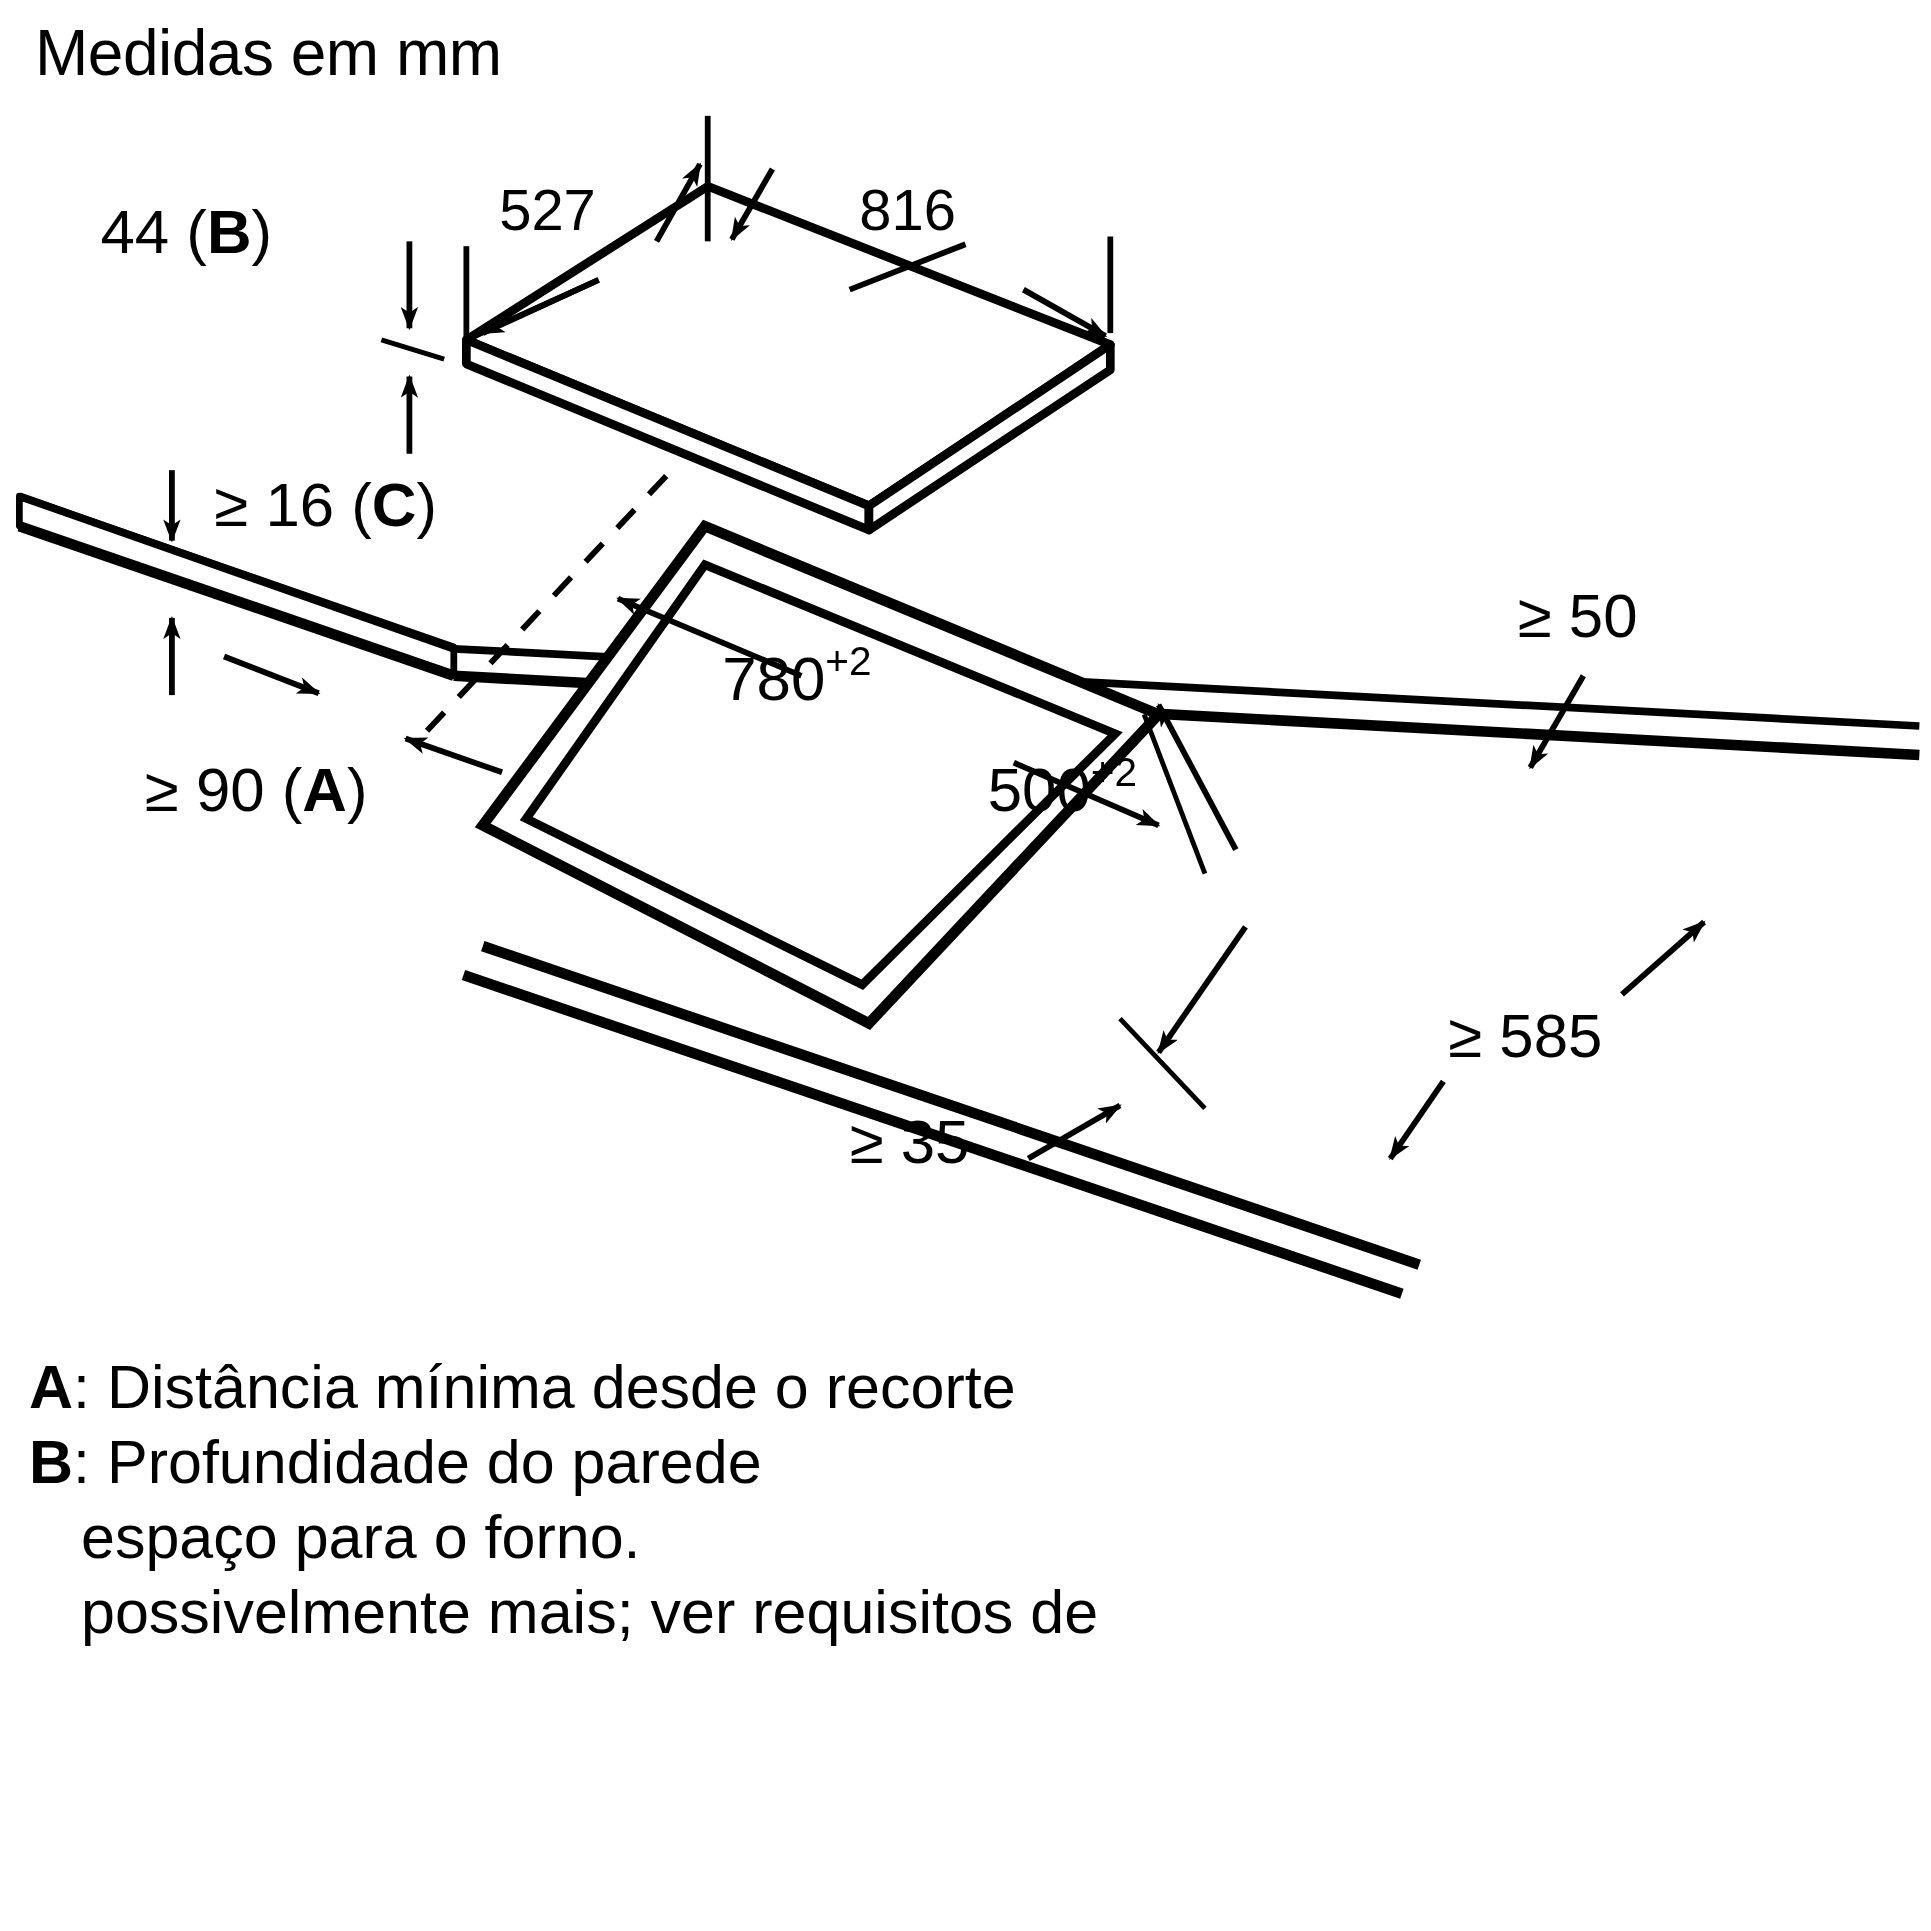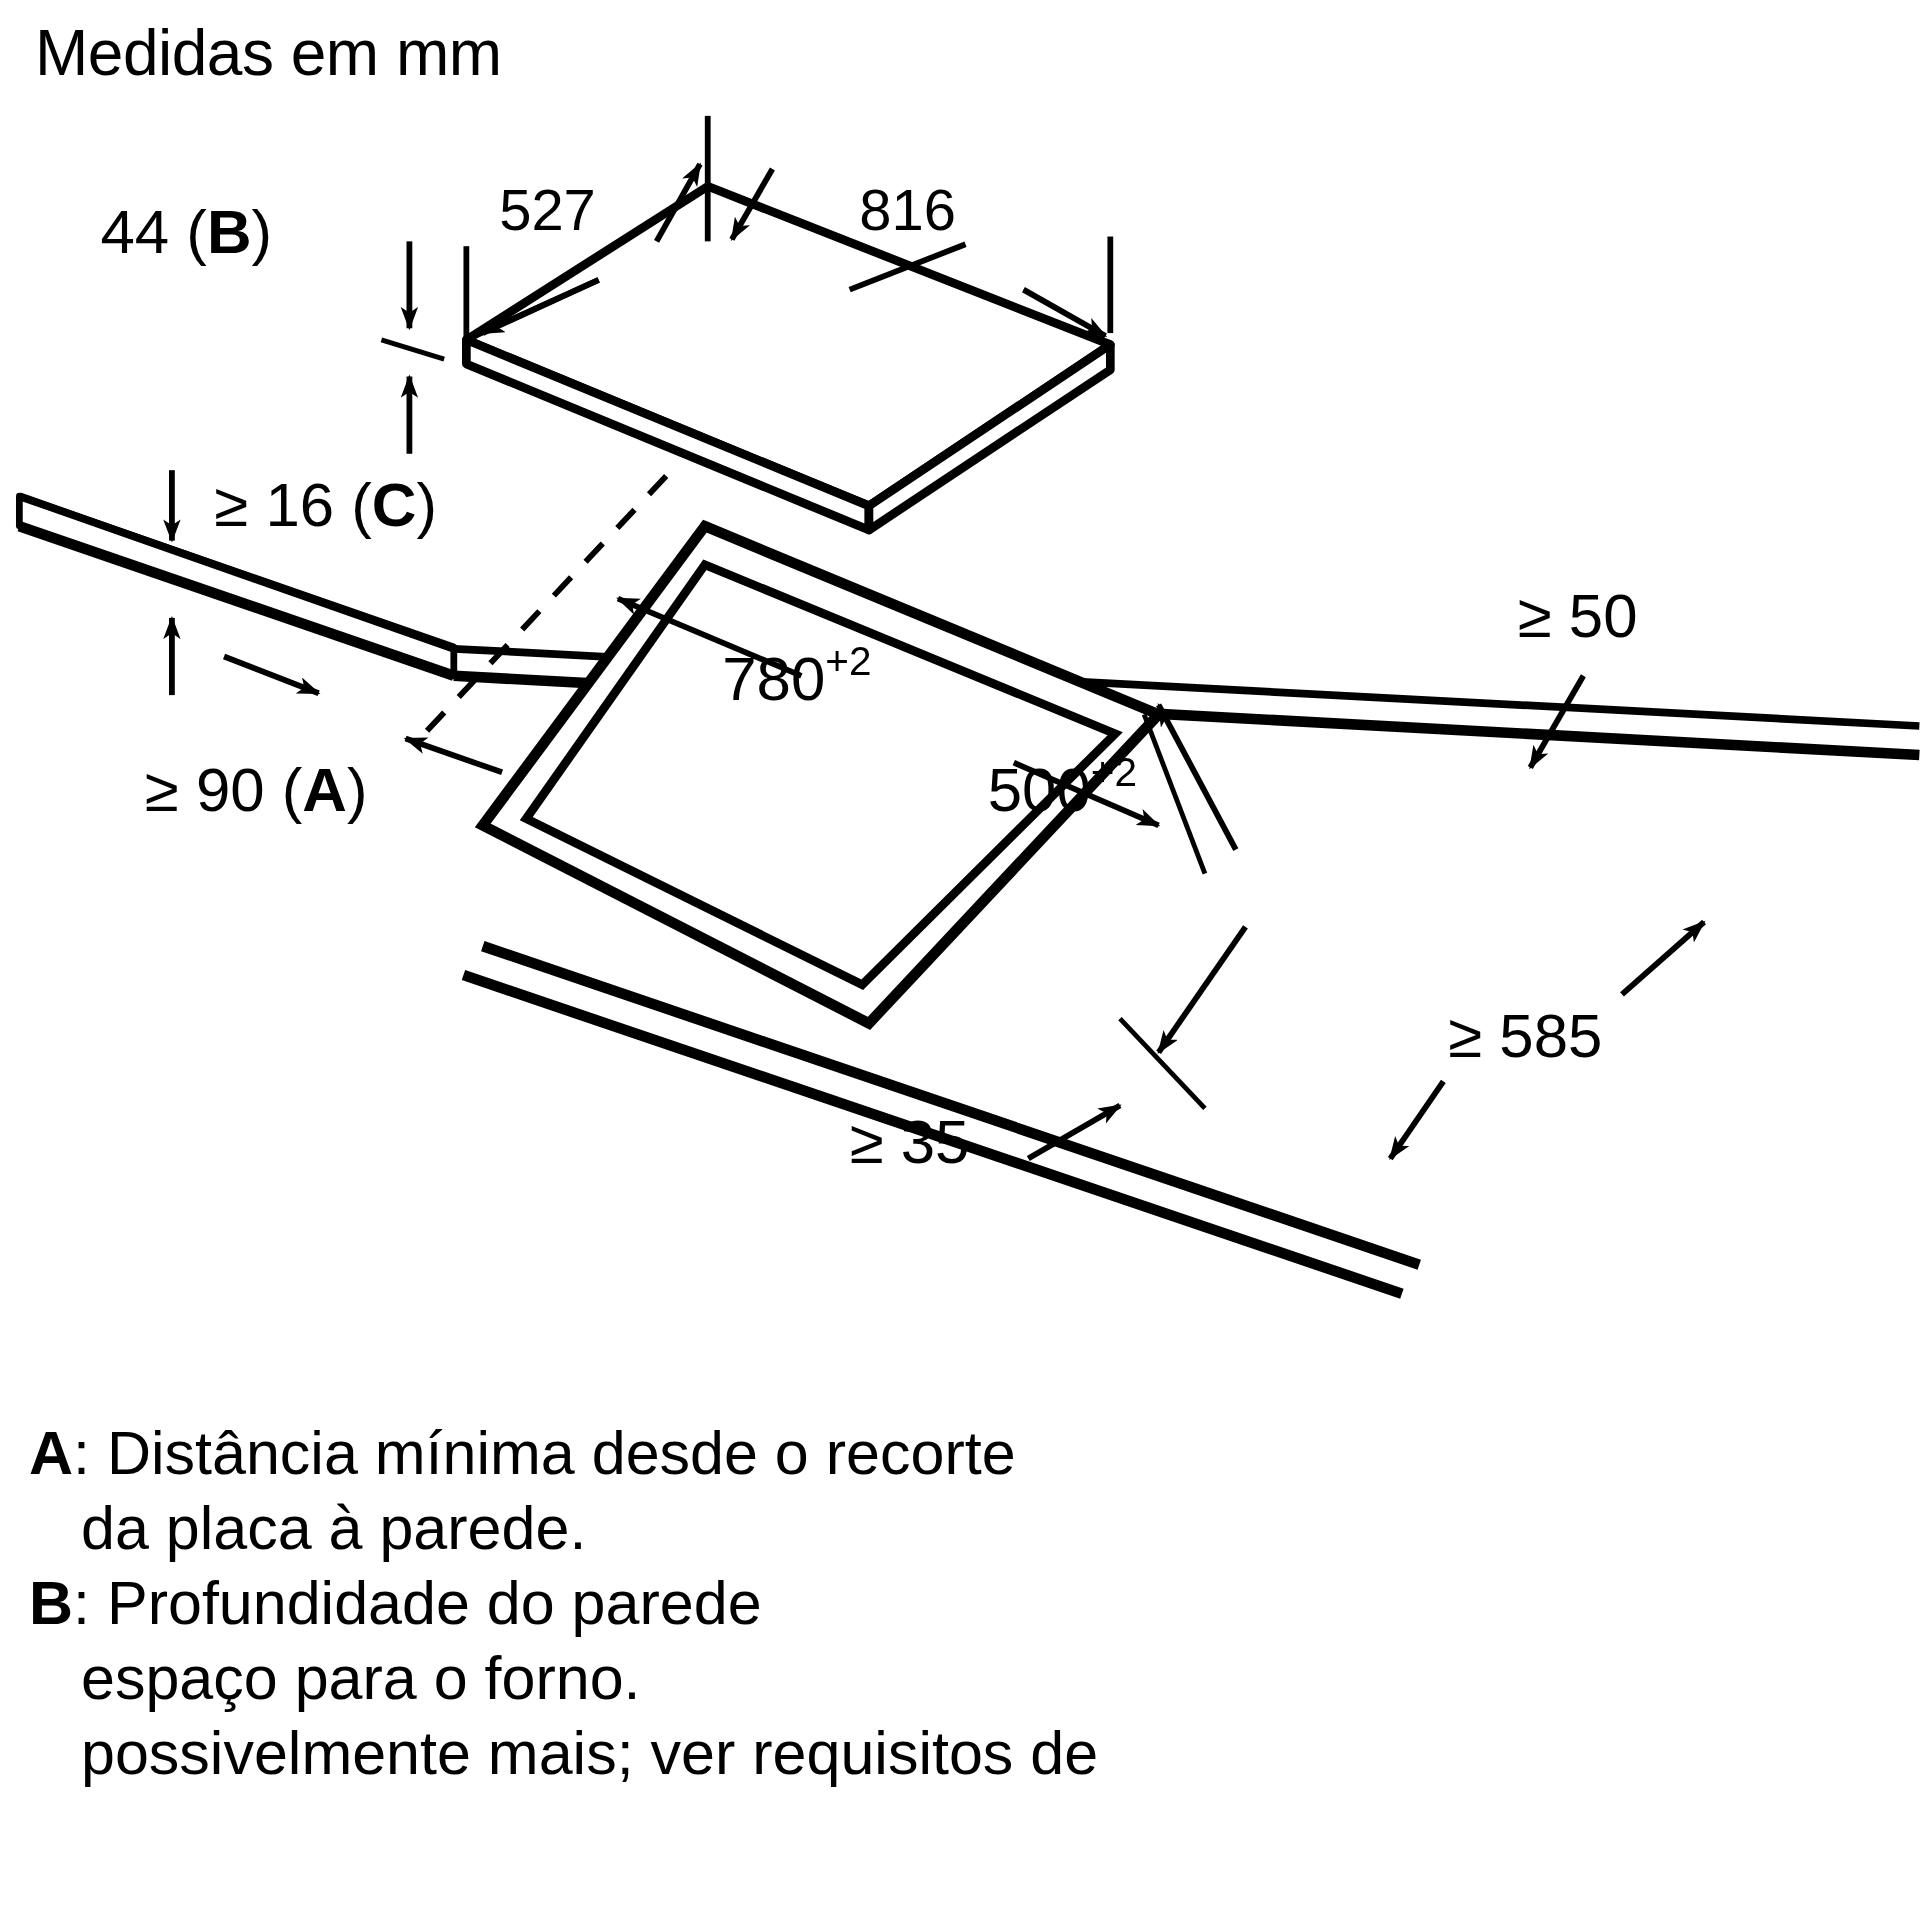--- a/index.html
+++ b/index.html
@@ -34,21 +34,21 @@
   #diagram {
     position: absolute;
     left: 0;
     top: 0;
     width: 1931px;
     height: 1313px;
   }
   #legend {
     position: absolute;
     left: 29px;
-    top: 1416px;
+    top: 1350px;
     width: 1873px;
     font-size: 61px;
     line-height: 75px;
   }
   .legend-line {
     white-space: nowrap;
   }
   .legend-key {
     font-weight: bold;
   }
@@ -219,23 +219,20 @@
     <text x="1500" y="1095" font-family="Liberation Sans, sans-serif" font-size="64">≥ 585</text>
 
   </svg>
 
   <div id="legend">
 
     <div class="legend-line">
       <span class="legend-key">A</span><span>:</span>
       <span>Distância mínima desde o recorte</span>
     </div>
-    <div class="legend-line">
-      <span class="legend-indent"></span><span>da placa à parede.</span>
-    </div>
 
     <div class="legend-line">
       <span class="legend-key">B</span><span>:</span>
       <span>Profundidade do parede</span>
     </div>
 
     <div class="legend-line">
       <span class="legend-indent"></span><span>espaço para o forno.</span>
     </div>
     <div class="legend-line">

